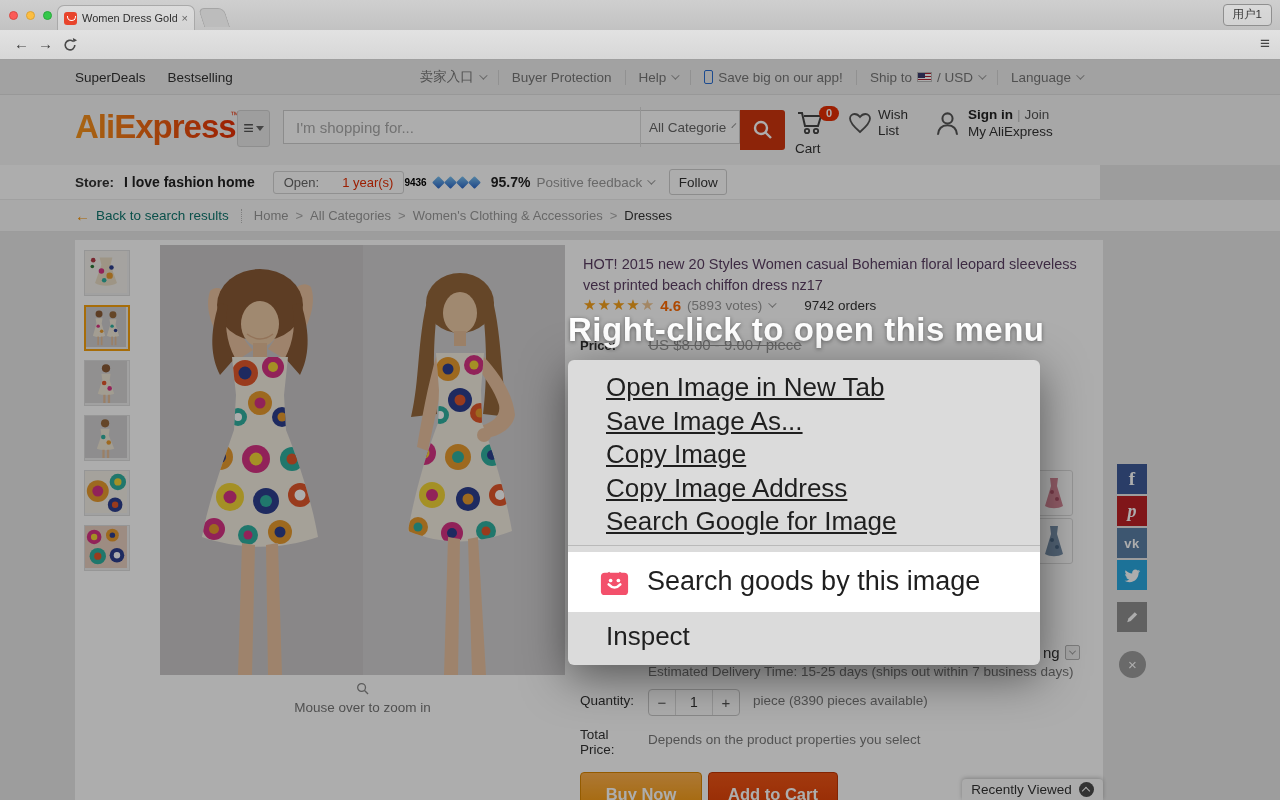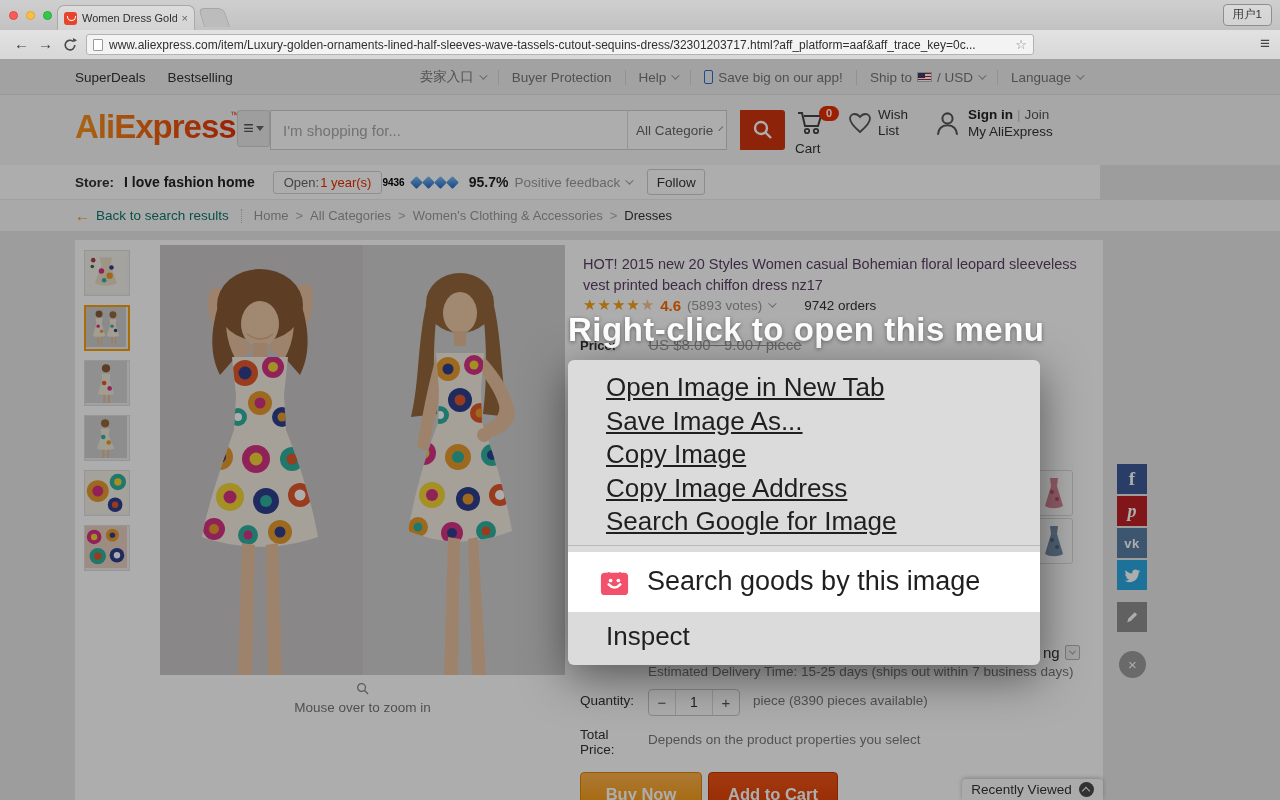--- a/index.html
+++ b/index.html
@@ -40,21 +40,21 @@
   .phoneicon { width:9px; height:14px; border:1.5px solid #2a6fd4; border-radius:2px; display:inline-block; }
   .usflag { width:15px; height:10px; display:inline-block; position:relative; background:repeating-linear-gradient(#b22234 0 1.5px,#fff 1.5px 3px); border:0.5px solid #bbb; }
   .usflag::after { content:""; position:absolute; left:0; top:0; width:7px; height:5px; background:#3c3b6e; }
 
   
   .siteheader { position:absolute; top:95px; left:0; width:1280px; height:70px; background:#f6f6f6; }
   .logo { position:absolute; left:75px; top:13px; font-size:33px; font-weight:bold; letter-spacing:-1px; background:linear-gradient(90deg,#f7971e,#e62e04); -webkit-background-clip:text; background-clip:text; color:transparent; }
   .logotm { position:absolute; left:230px; top:15px; font-size:9px; color:#e62e04; }
   .menubox { position:absolute; left:237px; top:15px; width:33px; height:37px; background:#e9e9e9; border:1px solid #d2d2d2; border-radius:3px; display:flex; align-items:center; justify-content:center; gap:2px; font-size:18px; color:#555; }
   .menubox .caret { width:0; height:0; border-left:4px solid transparent; border-right:4px solid transparent; border-top:5px solid #666; }
-  .searchwrap { position:absolute; left:270px; top:15px; width:457px; height:40px; background:#fff; border:1px solid #cfcfcf; display:flex; align-items:center; }
+  .searchwrap { position:absolute; left:283px; top:15px; width:457px; height:34px; background:#fff; border:1px solid #cfcfcf; display:flex; align-items:center; }
   .searchinput { flex:1; border:none; outline:none; font-size:15px; color:#333; padding:0 12px; background:transparent; font-family:"Liberation Sans",sans-serif; }
   .searchinput::placeholder { color:#a9a9a9; }
   .catdivider { width:1px; height:40px; background:#dcdcdc; }
   .catselect { width:98px; display:flex; align-items:center; gap:6px; padding:0 8px; font-size:13.5px; color:#666; white-space:nowrap; overflow:hidden; }
   .searchbtn { position:absolute; left:740px; top:15px; width:45px; height:40px; background:#d0350e; border-radius:0 3px 3px 0; display:flex; align-items:center; justify-content:center; }
   .hdricons { position:absolute; left:795px; top:12px; display:flex; align-items:flex-start; }
   .carticon { position:relative; margin-top:3px; }
   .cartbadge { position:absolute; left:24px; top:-4px; min-width:20px; height:15px; background:#e62e04; border-radius:8px; color:#fff; font-size:11px; font-weight:bold; text-align:center; line-height:15px; padding:0 4px; }
   .cartlabel { font-size:13.5px; color:#333; margin-top:1px; }
   .wishgrp { display:flex; gap:5px; margin-left:22px; }
@@ -63,21 +63,21 @@
   .signline { font-size:13.5px; color:#222; }
   .signline b { font-weight:bold; }
   .signline .pipe { color:#c0c0c0; padding:0 4px; }
   .signline .join { color:#555; }
   .myali { font-size:13.5px; color:#333; margin-top:2px; }
 
   
   .storebar { position:absolute; top:165px; left:0; width:1100px; height:35px; background:#fff; border-bottom:1px solid #ececec; display:flex; align-items:center; padding-left:75px; font-size:13.5px; }
   .stlabel { color:#333; font-weight:bold; }
   .stname { color:#222; font-weight:bold; font-size:14px; margin-left:10px; }
-  .openbox { margin-left:18px; border:1px solid #d4d4d4; border-radius:3px; padding:3px 10px; display:flex; gap:1px; font-size:13px; }
+  .openbox { margin-left:18px; border:1px solid #d4d4d4; border-radius:3px; padding:3px 10px; display:flex; gap:23px; font-size:13px; }
   .openlabel { color:#666; }
   .openval { color:#e62e04; }
   .fbcount { font-weight:bold; color:#000000; font-size:10px; }
   .diamonds { display:flex; gap:3px; margin-left:7px; }
   .diamond { width:9px; height:9px; transform:rotate(45deg); background:linear-gradient(135deg,#7ec4f2,#2a66c8); border-radius:1px; }
   .pct { margin-left:12px; font-weight:bold; color:#222; font-size:14px; }
   .pctlabel { margin-left:6px; color:#9a9a9a; display:flex; align-items:center; gap:5px; }
   .followbtn { margin-left:16px; width:58px; height:26px; border:1px solid #cfcfcf; border-radius:3px; background:#fff; font-size:13.5px; color:#333; display:flex; align-items:center; justify-content:center; }
 
   
@@ -166,25 +166,20 @@
     <div class="userbtn">用户1</div>
   </div>
   <div class="toolbar">
     <div class="navarrow" style="left:14px;">←</div>
     <div class="navarrow" style="left:38px;">→</div>
     <div class="refresh">
       <svg width="16" height="16" viewBox="0 0 20 20">
           <path d="M16,10 A6,6 0 1 1 13.8,5.4" fill="none" stroke="#4a4a4a" stroke-width="2"></path>
           <path d="M13.6,1.2 L14.2,6.6 L18.8,4.2 Z" fill="#4a4a4a"></path>
         </svg>
-    </div>
-    <div class="urlbar">
-      <div class="docicon"></div>
-      <div class="urltext">www.aliexpress.com/item/Luxury-golden-ornaments-lined-half-sleeves-wave-tassels-cutout-sequins-dress/32301203717.html?aff_platform=aaf&amp;aff_trace_key=0c...</div>
-      <div class="urlstar">☆</div>
     </div>
     <div class="hamb">≡</div>
   </div>
 </div>
 
 <div class="topnav">
   <div class="lgrp">
     <span>SuperDeals</span>
     <span>Bestselling</span>
   </div>

